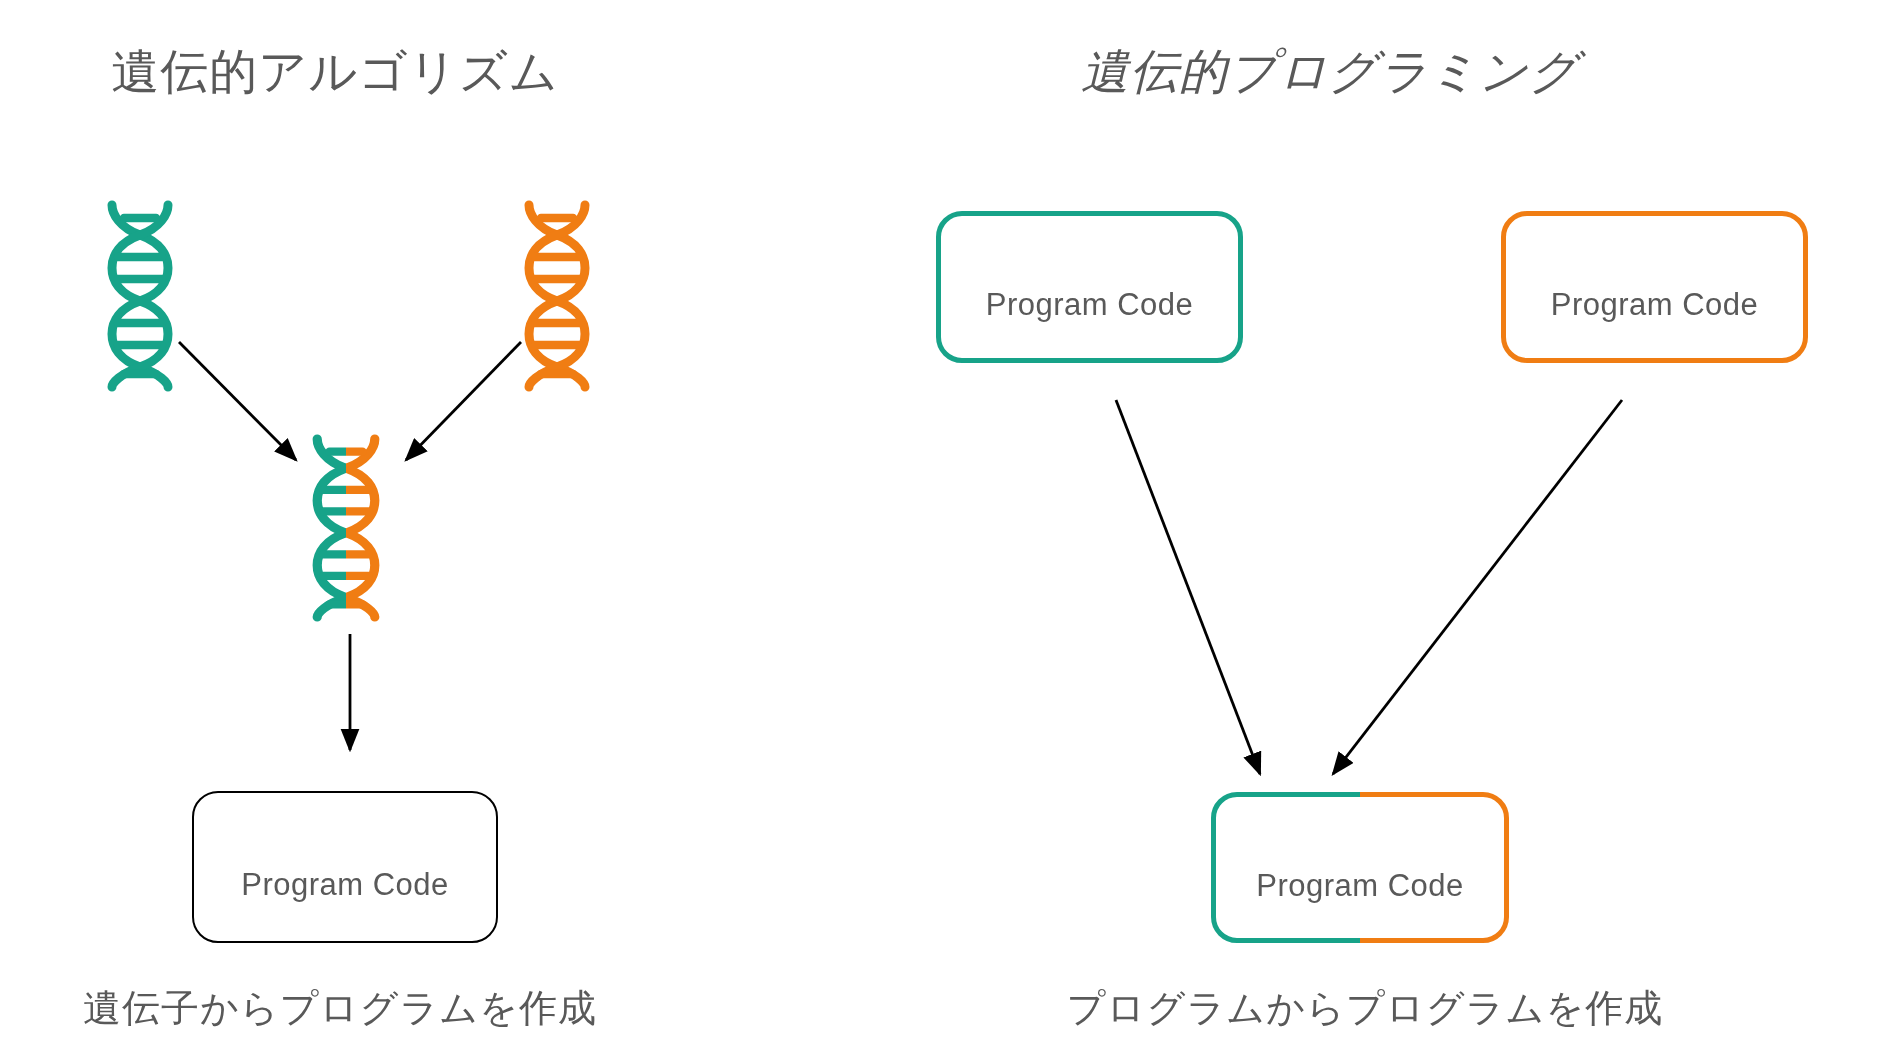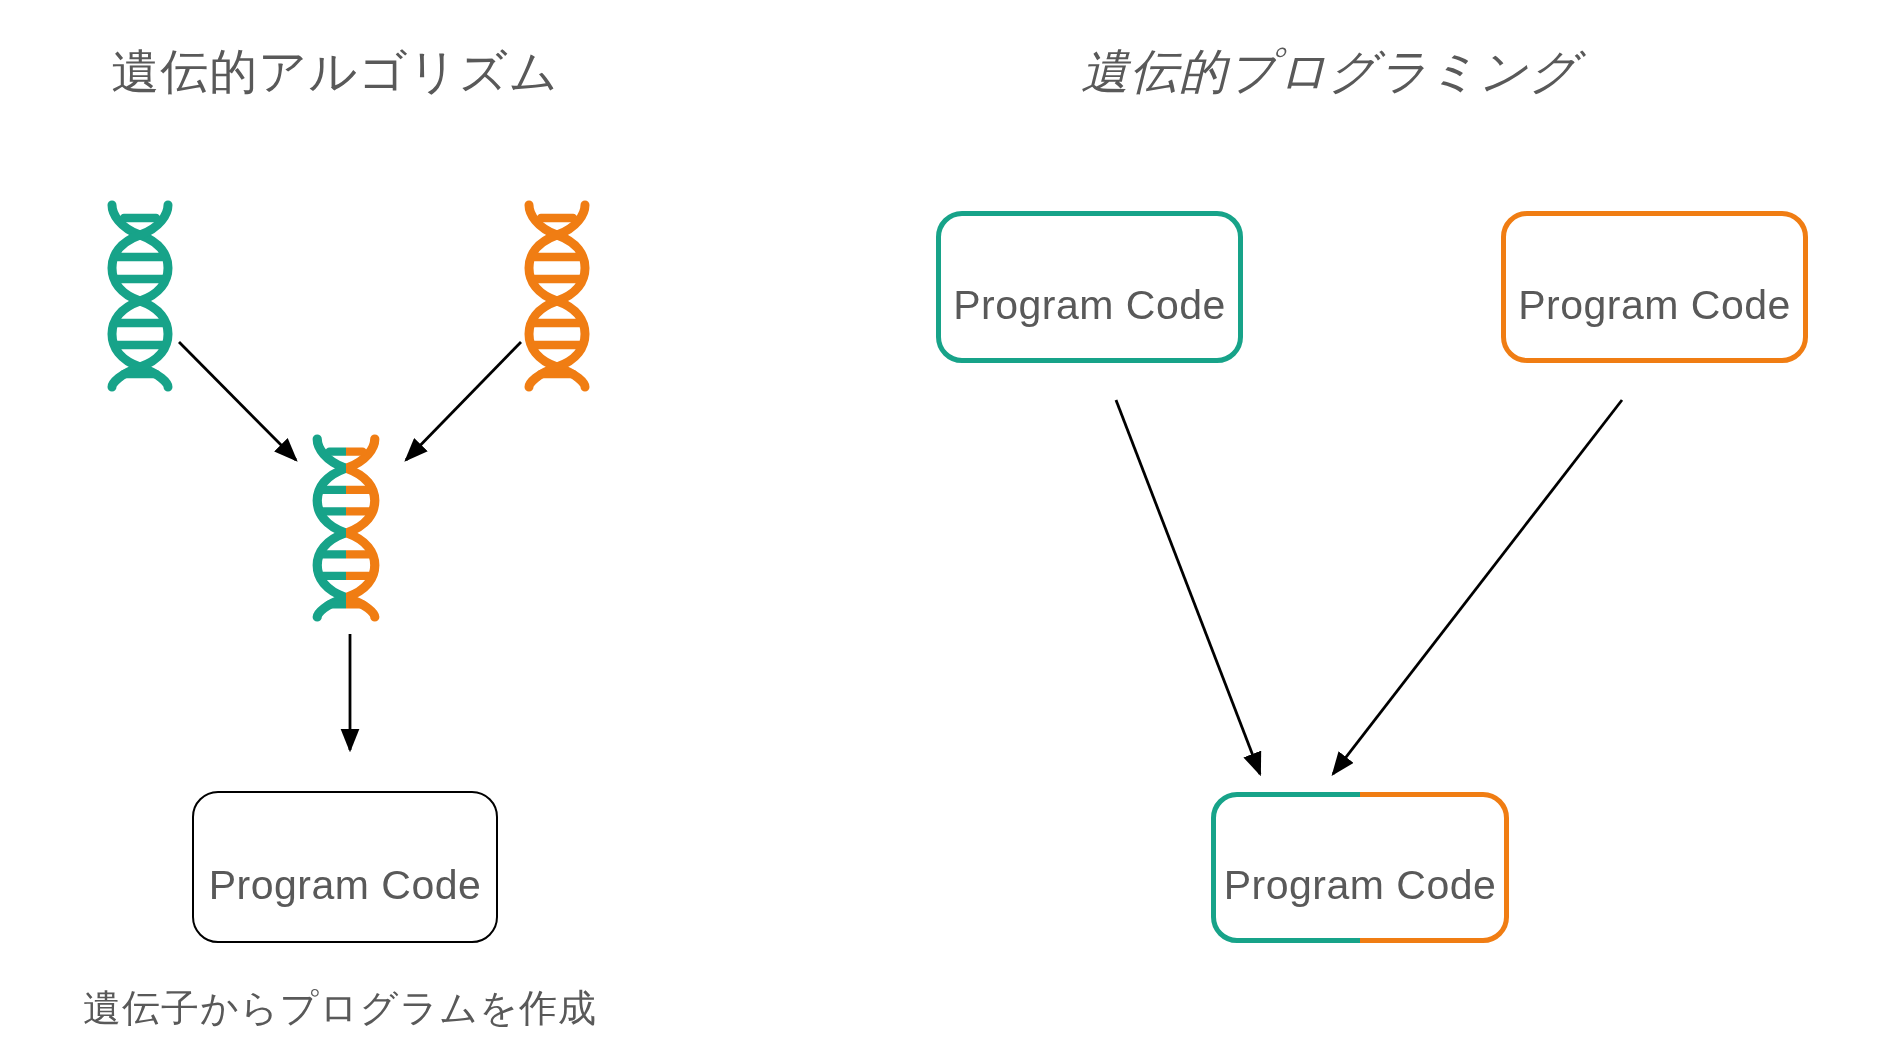--- a/index.html
+++ b/index.html
@@ -47,21 +47,21 @@
   .pbox {
     position: absolute;
     box-sizing: border-box;
     border-radius: 26px;
     background: #ffffff;
     display: flex;
     align-items: center;
     justify-content: center;
   }
   .pbox-label {
-    font-size: 41px;
+    font-size: 31px;
     color: var(--text, #595959);
     letter-spacing: 0.5px;
     white-space: nowrap;
     margin-top: 36px;
   }
   .pbox.plain  { border: 2.5px solid var(--box_border, #000); }
   .pbox.teal   { border: 5px solid var(--teal, #17A389); }
   .pbox.orange { border: 5px solid var(--orange, #F07D13); }
 
   
@@ -177,14 +177,15 @@
     <span class="pbox-label">Program Code</span>
   </div>
 
   <div class="pbox-split" style="left:1211px; top:792px; width:298px; height:151px">
     <div class="half teal-half"></div>
     <div class="half orange-half"></div>
     <span class="pbox-label">Program Code</span>
   </div>
 
   <div class="caption left">遺伝子からプログラムを作成</div>
+  <div class="caption right">プログラムからプログラムを作成</div>
 
 </div>
 
 </body></html>

